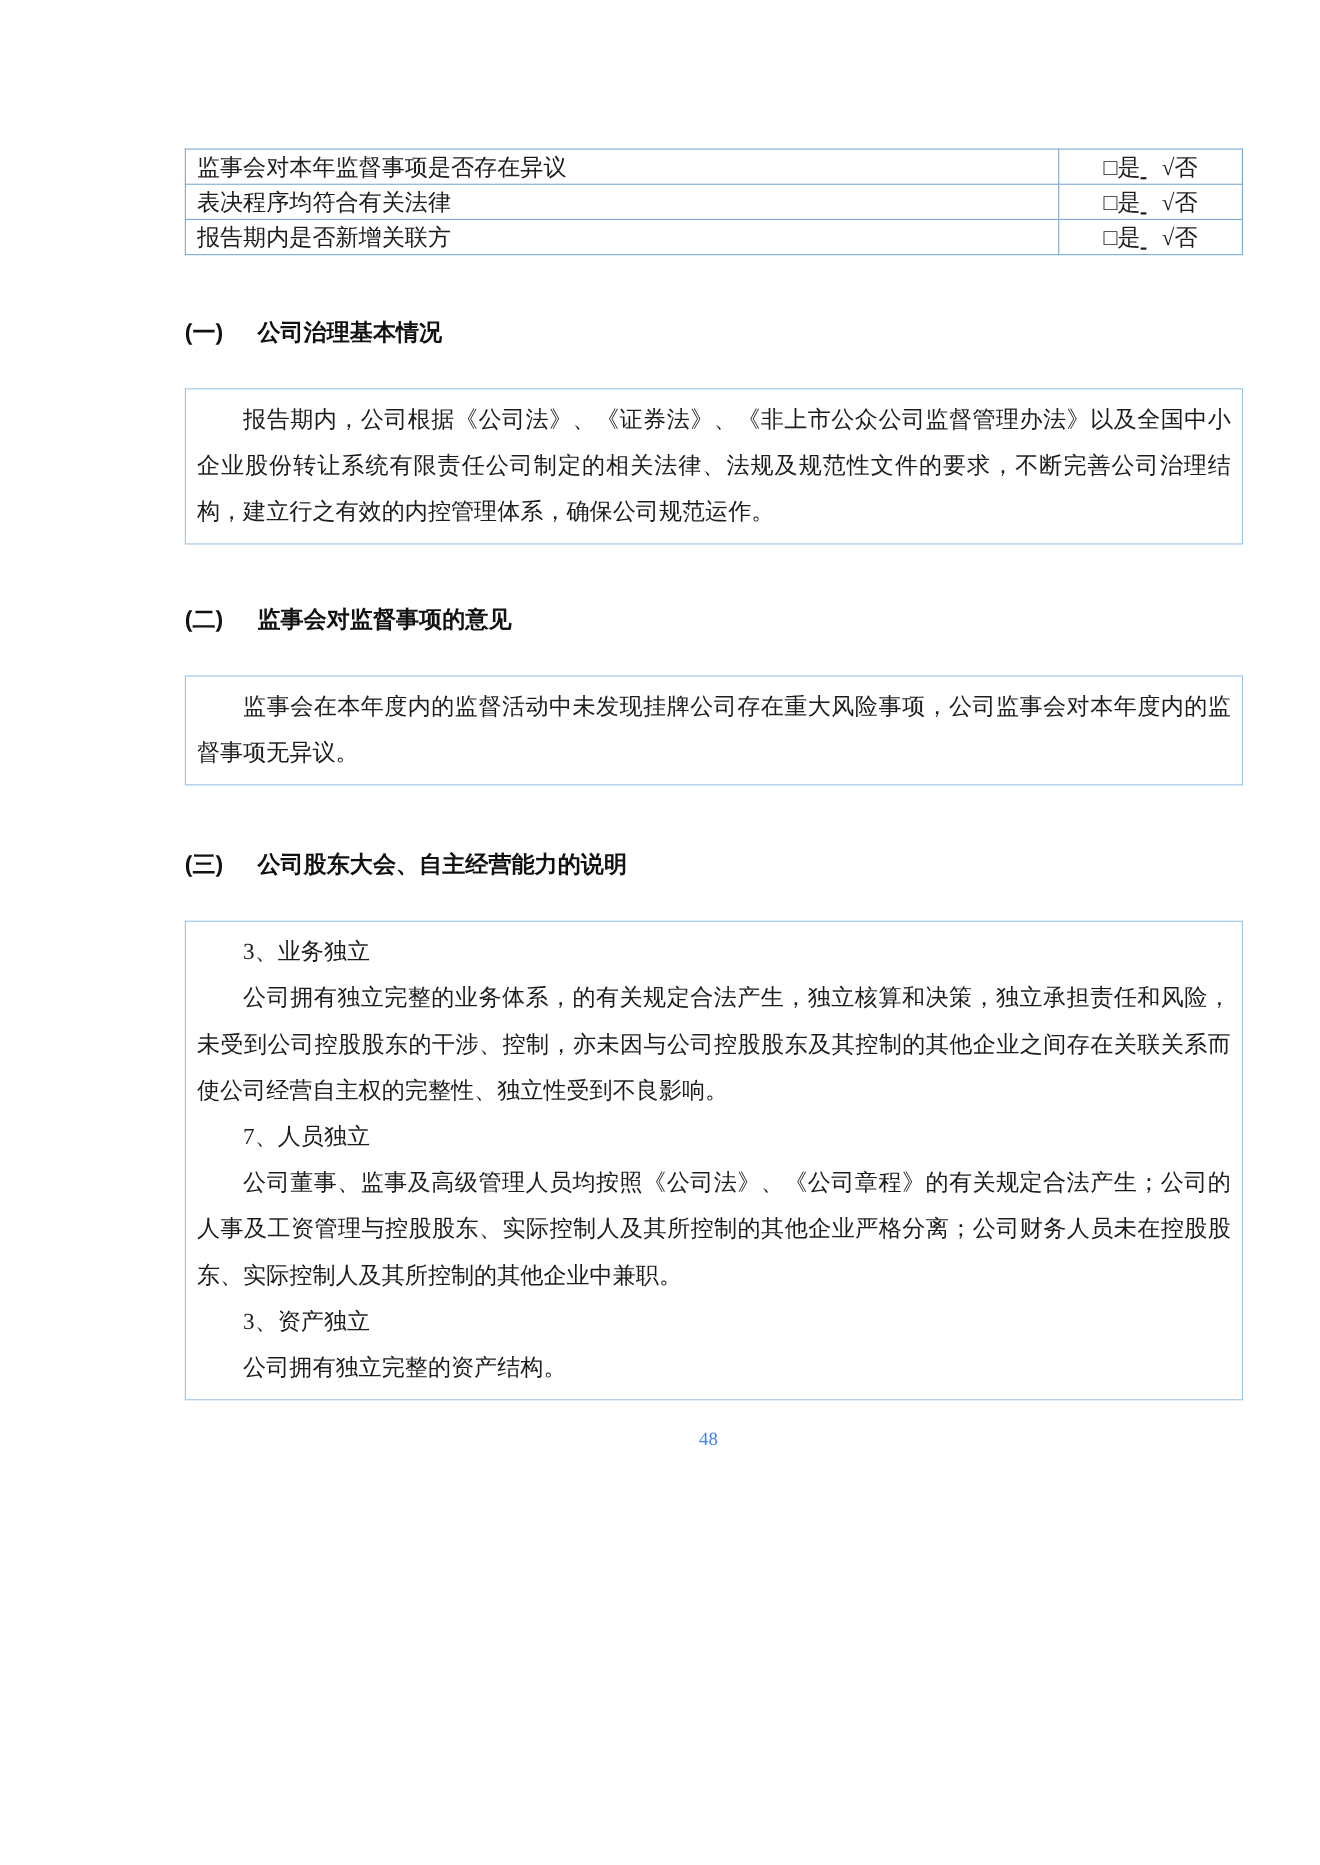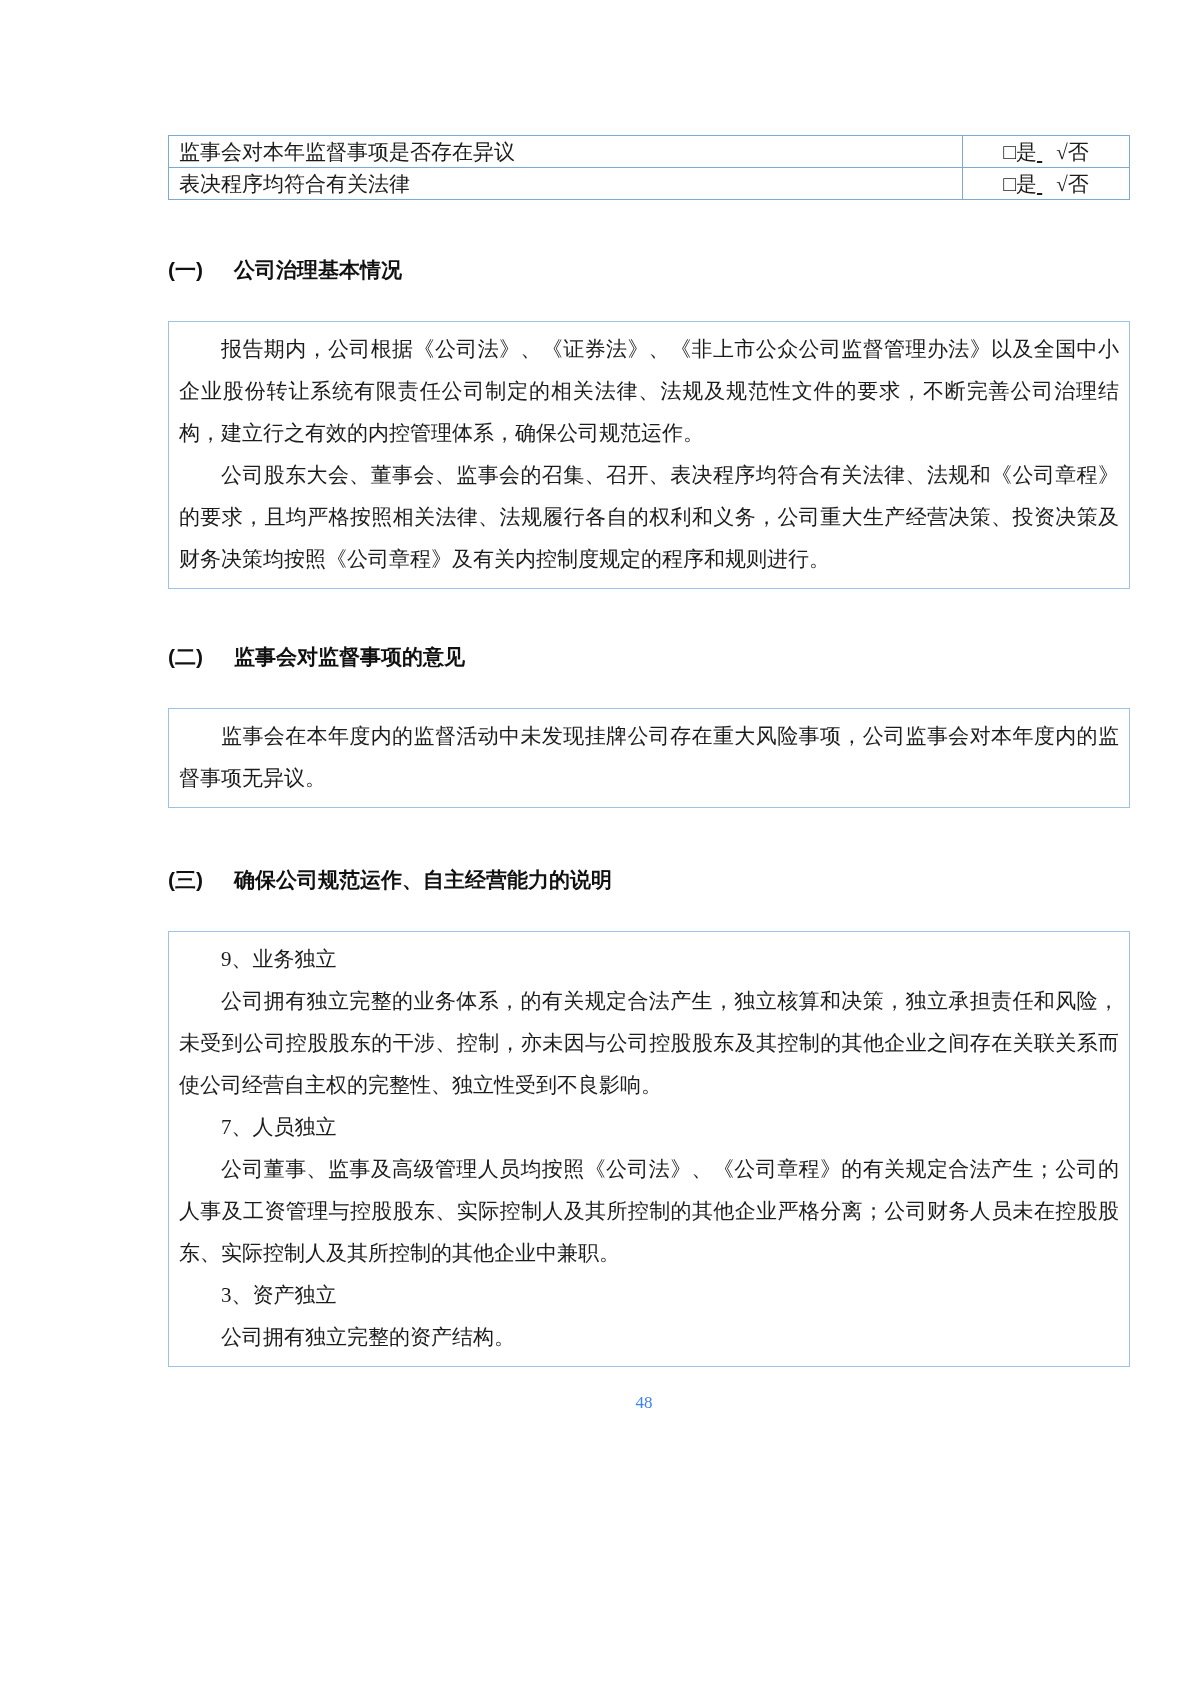--- a/index.html
+++ b/index.html
@@ -91,46 +91,52 @@
             <span class="no-opt">√否</span>
           </td>
         </tr>
         <tr>
           <td class="question-cell">表决程序均符合有关法律</td>
           <td class="answer-cell">
             <span class="yes-opt">□是</span>
             <span class="no-opt">√否</span>
           </td>
         </tr>
+        <tr>
+          <td class="question-cell">报告期内是否新增关联方</td>
+          <td class="answer-cell">
+            <span class="yes-opt">□是</span>
+            <span class="no-opt">√否</span>
+          </td>
+        </tr>
       </tbody>
     </table>
 
     <div class="section-heading h1-gap">
       <span class="num">(一)</span>
       <span class="ttl">公司治理基本情况</span>
     </div>
     <div class="block">
       <p>报告期内，公司根据《公司法》、《证券法》、《非上市公众公司监督管理办法》以及全国中小企业股份转让系统有限责任公司制定的相关法律、法规及规范性文件的要求，不断完善公司治理结构，建立行之有效的内控管理体系，确保公司规范运作。</p>
-      <p>公司股东大会、董事会、监事会的召集、召开、表决程序均符合有关法律、法规和《公司章程》的要求，且均严格按照相关法律、法规履行各自的权利和义务，公司重大生产经营决策、投资决策及财务决策均按照《公司章程》及有关内控制度规定的程序和规则进行。</p>
     </div>
 
     <div class="section-heading h2-gap">
       <span class="num">(二)</span>
       <span class="ttl">监事会对监督事项的意见</span>
     </div>
     <div class="block">
       <p>监事会在本年度内的监督活动中未发现挂牌公司存在重大风险事项，公司监事会对本年度内的监督事项无异议。</p>
     </div>
 
     <div class="section-heading h3-gap">
       <span class="num">(三)</span>
-      <span class="ttl">确保公司规范运作、自主经营能力的说明</span>
+      <span class="ttl">公司股东大会、自主经营能力的说明</span>
     </div>
     <div class="block">
-      <p class="subtitle">9、业务独立</p>
+      <p class="subtitle">3、业务独立</p>
       <p>公司拥有独立完整的业务体系，的有关规定合法产生，独立核算和决策，独立承担责任和风险，未受到公司控股股东的干涉、控制，亦未因与公司控股股东及其控制的其他企业之间存在关联关系而使公司经营自主权的完整性、独立性受到不良影响。</p>
       <p class="subtitle">7、人员独立</p>
       <p>公司董事、监事及高级管理人员均按照《公司法》、《公司章程》的有关规定合法产生；公司的人事及工资管理与控股股东、实际控制人及其所控制的其他企业严格分离；公司财务人员未在控股股东、实际控制人及其所控制的其他企业中兼职。</p>
       <p class="subtitle">3、资产独立</p>
       <p>公司拥有独立完整的资产结构。</p>
     </div>
 
     <div class="page-number">48</div>
 
   </div>

